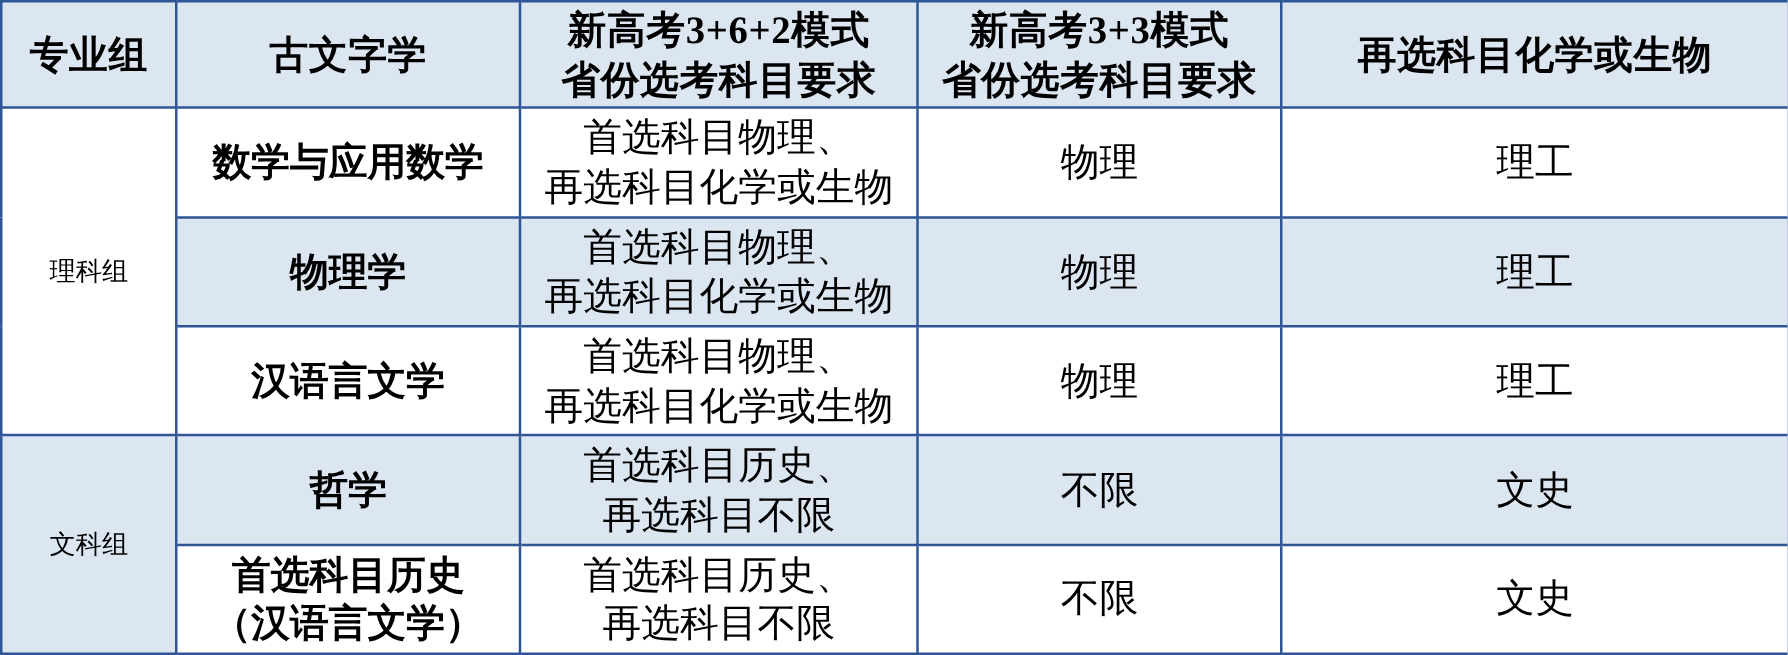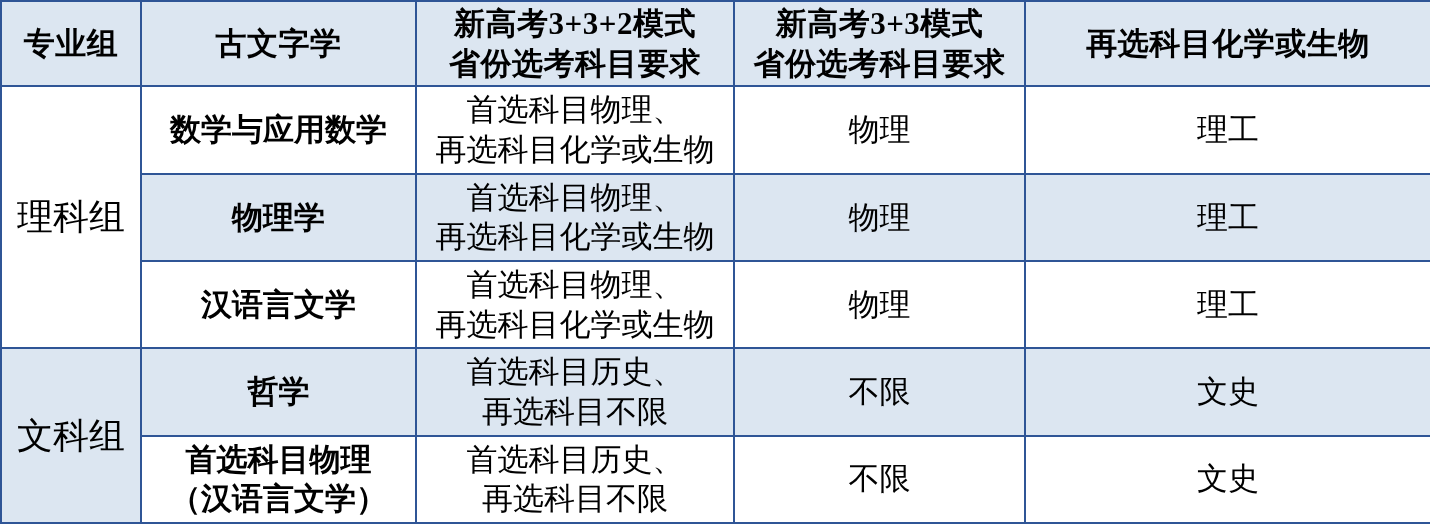--- a/index.html
+++ b/index.html
@@ -46,21 +46,21 @@
   }
   tbody td {
     font-size: 31px;
     font-weight: normal;
     background: #ffffff;
   }
   tbody tr.shaded td {
     background: #dce6f1;
   }
   td.group-cell {
-    font-size: 36px;
+    font-size: 21px;
     margin-left: 32px;
   }
   td.multi .ln {
     display: block;
     white-space: nowrap;
   }
   td.name .ln {
     display: block;
     white-space: nowrap;
     font-weight: bold;
@@ -79,21 +79,21 @@
   </colgroup>
   <thead>
     <tr>
       <th>
         <span class="hdr-line">专业组</span>
       </th>
       <th>
         <span class="hdr-line">古文字学</span>
       </th>
       <th>
-        <span class="hdr-line">新高考3+3+2模式</span>
+        <span class="hdr-line">新高考3+6+2模式</span>
         <span class="hdr-line">省份选考科目要求</span>
       </th>
       <th>
         <span class="hdr-line">新高考3+3模式</span>
         <span class="hdr-line">省份选考科目要求</span>
       </th>
       <th>
         <span class="hdr-line">再选科目化学或生物</span>
       </th>
     </tr>
@@ -142,21 +142,21 @@
       </td>
       <td class="multi">
         <span class="ln">首选科目历史、</span>
         <span class="ln">再选科目不限</span>
       </td>
       <td>不限</td>
       <td>文史</td>
     </tr>
     <tr>
       <td class="name">
-        <span class="ln">首选科目物理</span>
+        <span class="ln">首选科目历史</span>
         <span class="ln">（汉语言文学）</span>
       </td>
       <td class="multi">
         <span class="ln">首选科目历史、</span>
         <span class="ln">再选科目不限</span>
       </td>
       <td>不限</td>
       <td>文史</td>
     </tr>
   </tbody>

